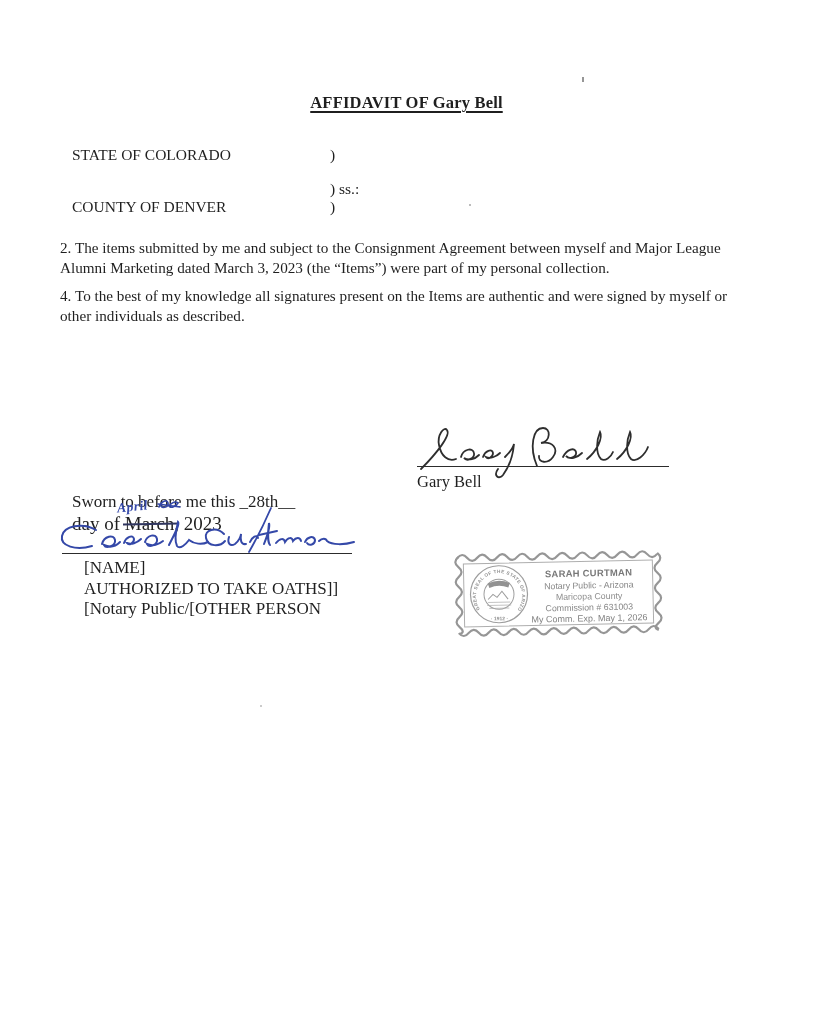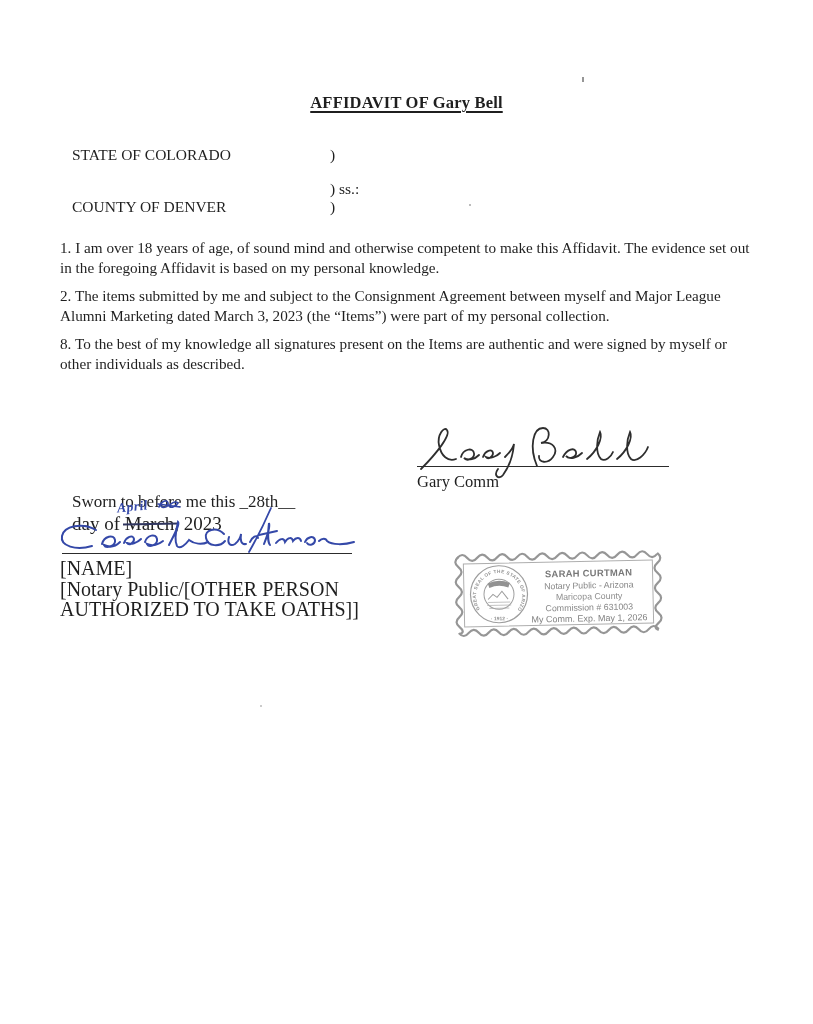--- a/index.html
+++ b/index.html
@@ -41,21 +41,21 @@
   .strike-line{position:absolute;left:123px;top:523px;width:56px;border-top:2px solid #30365f;transform:rotate(-1deg);}
   .handwritten-month{
     position:absolute;left:117px;top:499px;
     color:#3448a8;font-size:13.5px;font-style:italic;font-weight:bold;
     transform:rotate(-6deg);letter-spacing:.5px;
   }
   .month-scribble{position:absolute;left:156px;top:498px;}
   .flourish{position:absolute;left:247px;top:506px;}
   .notary-sig-svg{position:absolute;left:56px;top:520px;}
   .notary-sig-line{position:absolute;left:62px;top:553px;width:290px;border-top:1.8px solid #2c2c2c;}
-  .notary-block{position:absolute;left:60px;top:558px;font-size:20px;line-height:20.6px;}
+  .notary-block{position:absolute;left:84px;top:558px;font-size:17px;line-height:20.6px;}
   .notary-block div{white-space:pre;}
   
   .stamp{position:absolute;left:452px;top:549px;transform:rotate(-1.2deg);opacity:.93;}
   .stamp text{font-family:"Liberation Sans", sans-serif;}
   
   .speck{position:absolute;background:#6a6a6a;}
   .sp1{left:582px;top:77px;width:2px;height:5px;opacity:.7;}
   .sp2{left:469px;top:204px;width:2px;height:2px;opacity:.45;}
   .sp3{left:260px;top:705px;width:2px;height:2px;opacity:.35;}
 </style>
@@ -70,39 +70,38 @@
 
   <div class="venue">
     <div class="row v1">STATE OF COLORADO</div>
     <div class="paren v1">)</div>
     <div class="paren v2">) ss.:</div>
     <div class="row v3">COUNTY OF DENVER</div>
     <div class="paren v3">)</div>
   </div>
 
   <div class="body-text">
-    <p>1. I am over 18 years of age, of sound mind and otherwise competent to make this Affidavit. The evidence set out in the foregoing Affidavit is based on my personal knowledge.</p>
     <p>2. The items submitted by me and subject to the Consignment Agreement between myself and Major League Alumni Marketing dated March 3, 2023 (the “Items”) were part of my personal collection.</p>
-    <p>8. To the best of my knowledge all signatures present on the Items are authentic and were signed by myself or other individuals as described.</p>
+    <p>4. To the best of my knowledge all signatures present on the Items are authentic and were signed by myself or other individuals as described.</p>
   </div>
 
   <svg class="affiant-sig-svg" width="252" height="58" viewBox="0 0 252 58">
     <g fill="none" stroke="#2e2e2e" stroke-width="1.8" stroke-linecap="round">
       <path d="M4,46 C20,30 34,12 30,7 C27,3 20,12 22,22 C24,33 31,39 39,36"></path>
       <path d="M44,34 C46,26 56,24 57,30 C58,35 50,39 47,35 C52,38 58,36 62,32"></path>
       <path d="M66,34 C68,28 75,25 76,30 C76,34 71,37 69,34 C73,36 79,34 83,30"></path>
       <path d="M88,34 C92,30 96,26 97,21 C96,32 92,44 86,52 C82,57 76,53 81,46"></path>
       <path d="M120,43 C112,24 116,5 126,5 C134,5 134,18 124,20 C136,18 142,26 136,34 C131,41 121,40 122,33"></path>
       <path d="M146,34 C150,26 158,24 159,29 C160,34 152,37 149,33 C153,37 160,35 165,30"></path>
       <path d="M170,36 C180,28 186,15 183,9 C180,16 178,30 184,36 C188,39 194,34 196,29"></path>
       <path d="M200,36 C210,28 216,15 213,9 C210,16 208,30 214,36 C219,40 228,32 231,24"></path>
     </g>
   </svg>
   <div class="affiant-sig-line"></div>
-  <div class="affiant-typed">Gary Comm</div>
+  <div class="affiant-typed">Gary Bell</div>
 
   <div class="jurat-l1"><span>Sworn to before me this </span><span>_28th__</span></div>
 
   <div class="jurat-l2"><span>day of </span><span class="struck">March</span><span>, 2023</span></div>
 
   <div class="strike-line"></div>
 
   <div class="handwritten-month">April</div>
 
   <svg class="month-scribble" width="26" height="16" viewBox="0 0 26 16">
@@ -131,22 +130,22 @@
       <path d="M203,15 L221,11"></path>
       <path d="M220,23 C224,18 228,18 229,22 C232,17 236,17 237,21 C240,17 244,17 245,21"></path>
       <path d="M249,22 C251,17 258,15 259,20 C259,25 253,26 251,23"></path>
       <path d="M263,21 C266,18 270,18 271,21 C276,25 288,25 298,22"></path>
     </g>
   </svg>
   <div class="notary-sig-line"></div>
 
   <div class="notary-block">
     <div>[NAME]</div>
+    <div>AUTHORIZED TO TAKE OATHS]]</div>
     <div>[Notary Public/[OTHER PERSON</div>
-    <div>AUTHORIZED TO TAKE OATHS]]</div>
   </div>
 
   <svg class="stamp" width="214" height="90" viewBox="0 0 214 90">
     <defs>
       <path id="sealArc" d="M29,60 a23,23 0 1,1 36,0"></path>
     </defs>
     <g stroke="#8f8f8f" fill="none" stroke-width="2.2">
       <path d="M6,7 Q11,1 16,7 T26,7 T36,7 T46,7 T56,7 T66,7 T76,7 T86,7 T96,7 T106,7 T116,7 T126,7 T136,7 T146,7 T156,7 T166,7 T176,7 T186,7 T196,7 T206,7"></path>
       <path d="M6,82 Q11,88 16,82 T26,82 T36,82 T46,82 T56,82 T66,82 T76,82 T86,82 T96,82 T106,82 T116,82 T126,82 T136,82 T146,82 T156,82 T166,82 T176,82 T186,82 T196,82 T206,82"></path>
       <path d="M7,6 Q1,11 7,16 T7,26 T7,36 T7,46 T7,56 T7,66 T7,76 T7,83"></path>

